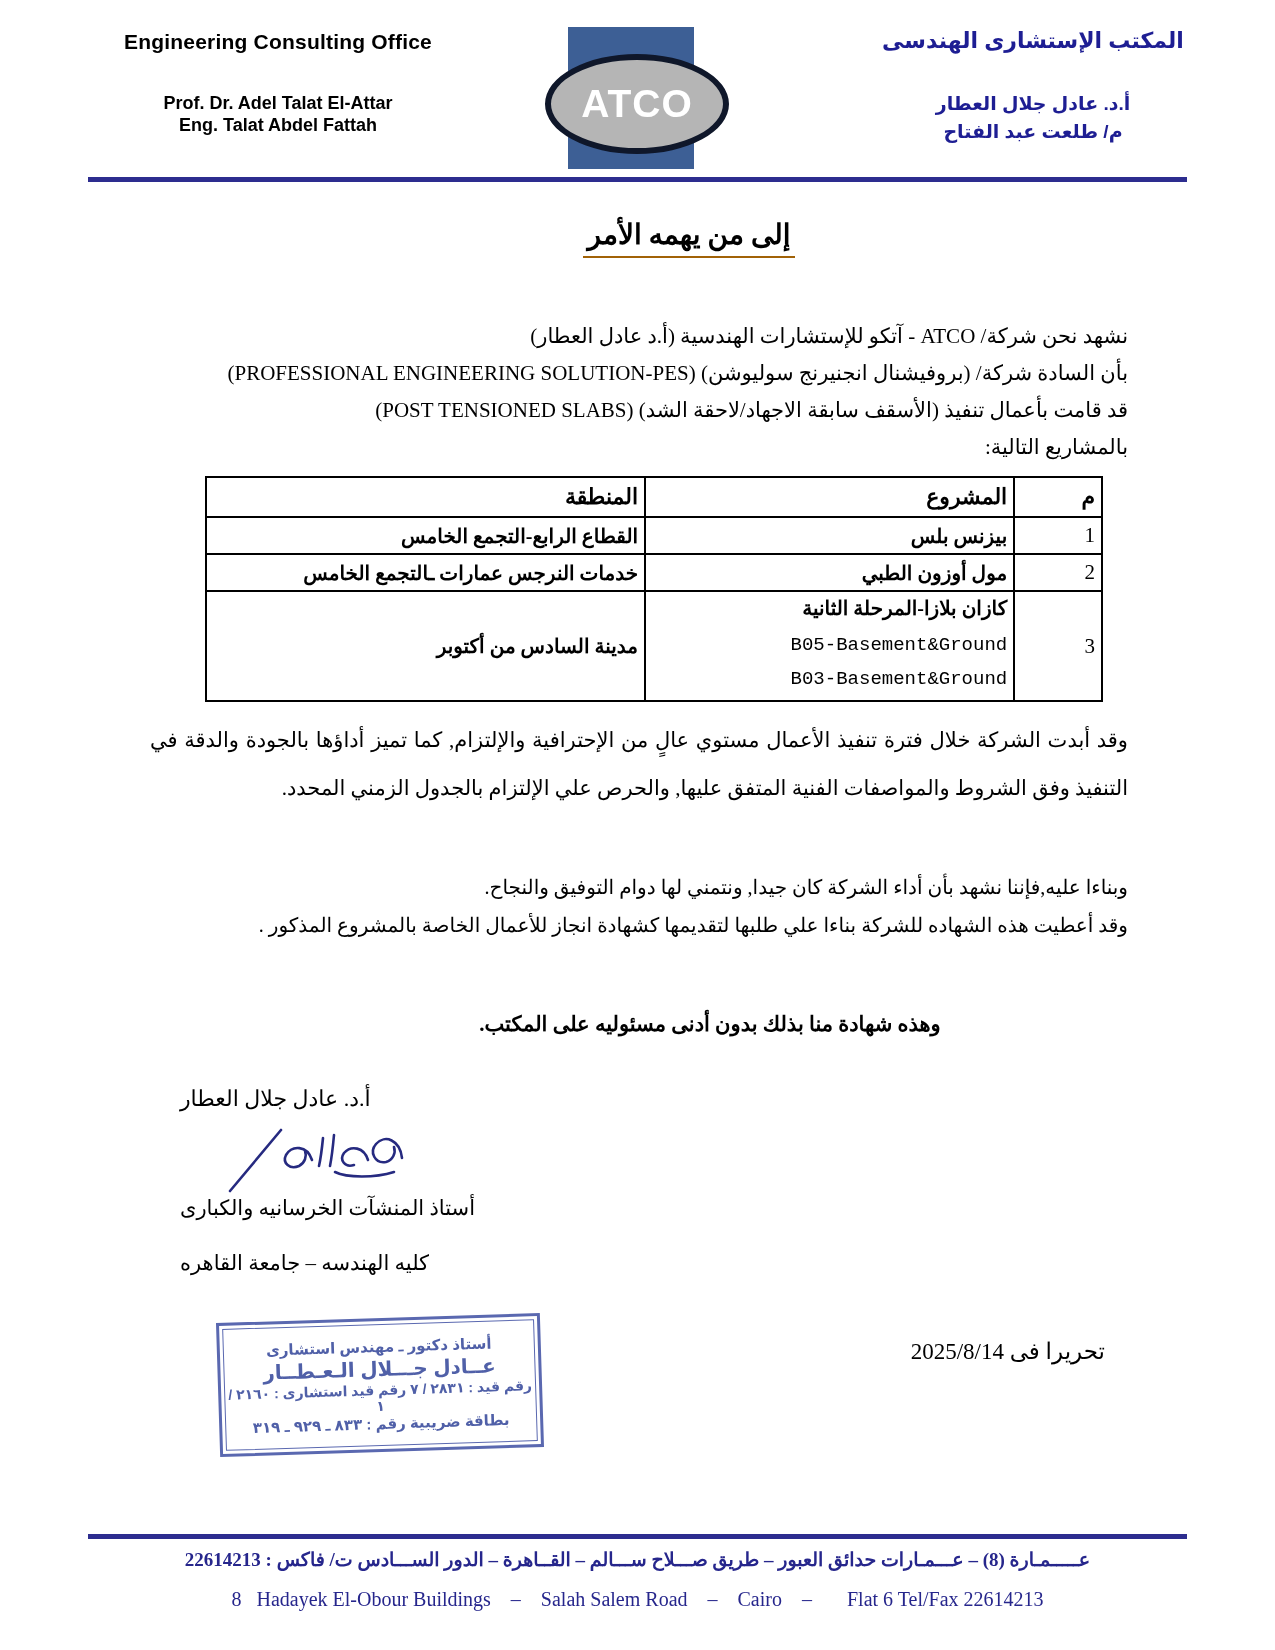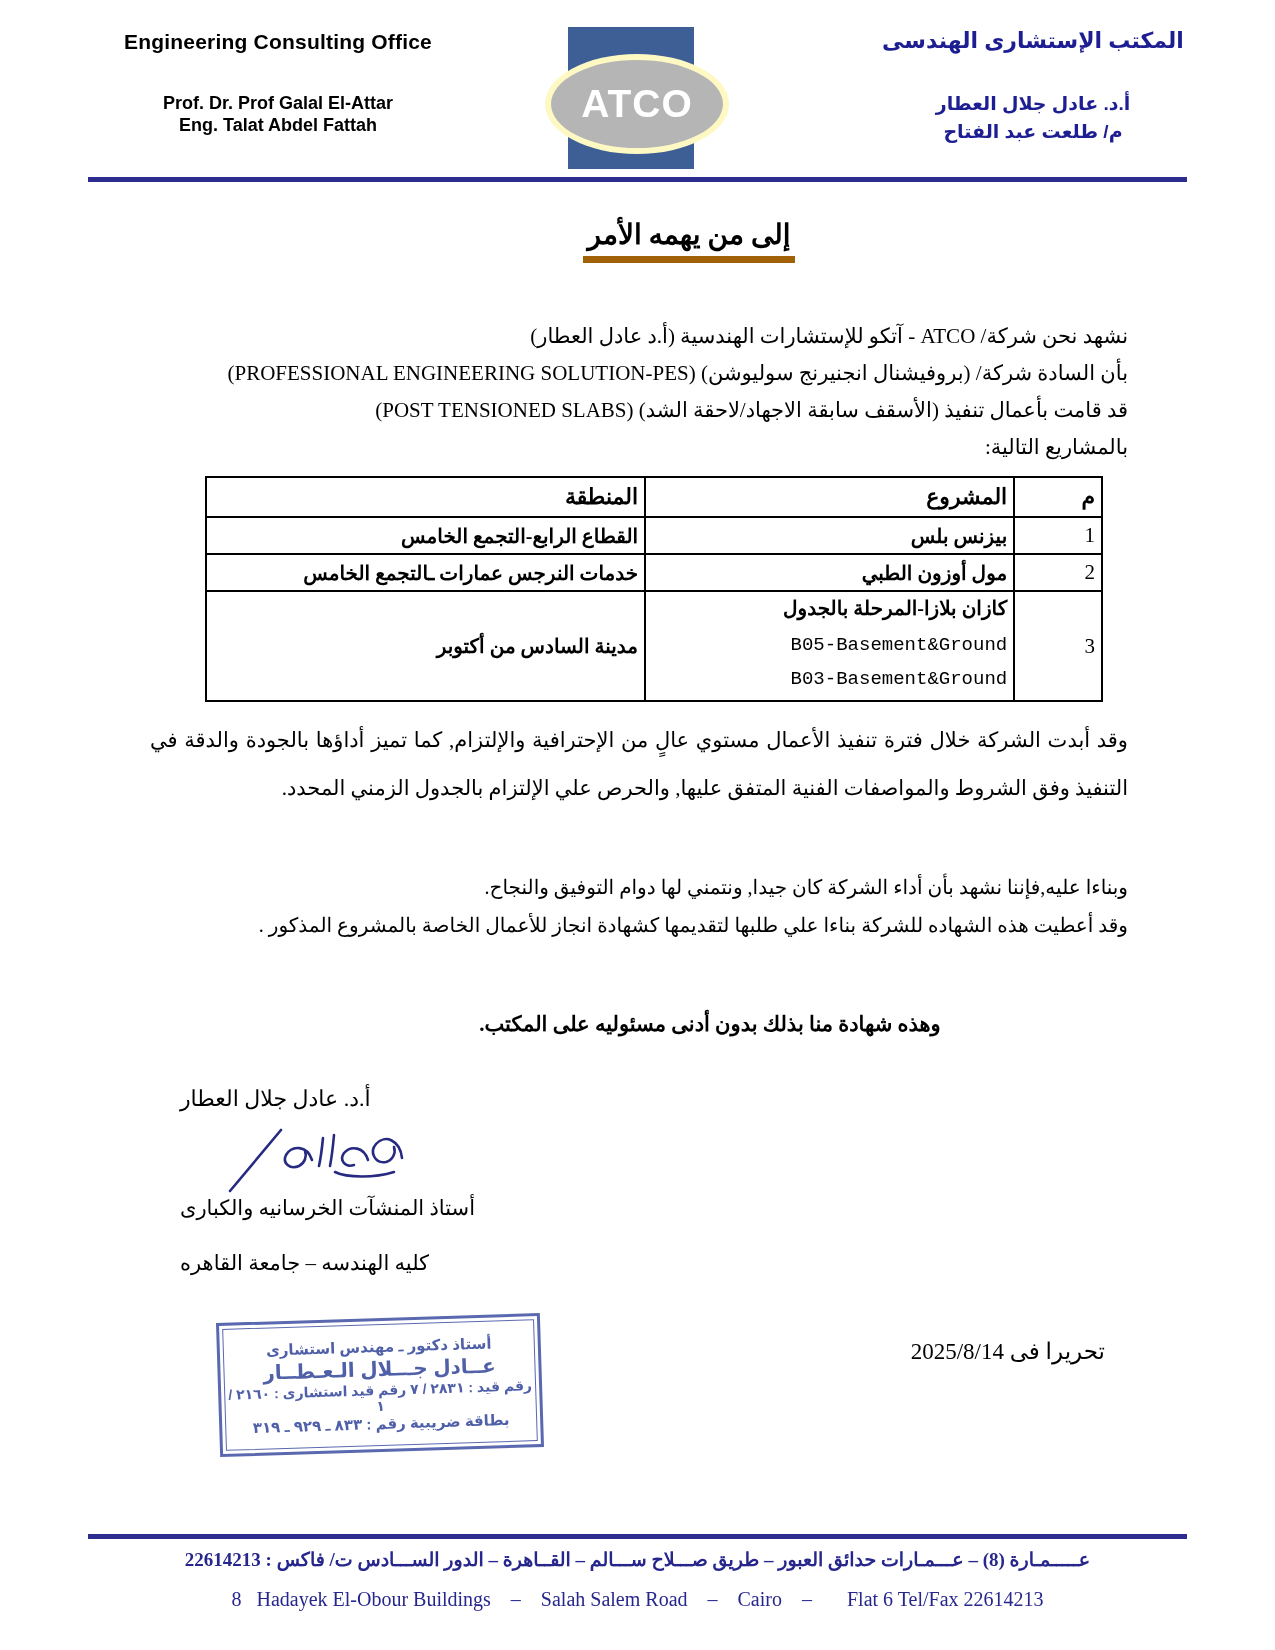--- a/index.html
+++ b/index.html
@@ -25,37 +25,37 @@
     font-family:"Liberation Sans","DejaVu Sans",sans-serif;font-weight:bold;margin-left:22px;
   }
   .hdr-right .office{font-size:22px;}
   .hdr-right .names{margin-top:36px;font-size:19px;line-height:28px;}
   .logo{
     position:absolute;left:568px;top:27px;width:126px;height:142px;
     background:#3d5f95;
   }
   .logo .ellipse{
     position:absolute;left:-23px;top:27px;width:172px;height:88px;
-    background:#b5b5b5;border:6px solid #fef9c3;border-radius:50%;
+    background:#b5b5b5;border:6px solid #0f172a;border-radius:50%;
     display:flex;align-items:center;justify-content:center;
   }
   .logo .ellipse span{
     color:#ffffff;font-family:"Liberation Sans","DejaVu Sans",sans-serif;
     font-weight:bold;font-size:39px;letter-spacing:1px;
   }
   .rule{
     position:absolute;left:88px;right:88px;height:5px;background:#2d2d8f;
   }
   .rule.top{top:177px;}
   .rule.bottom{top:1534px;}
   
   .title-wrap{position:absolute;left:150px;right:147px;top:218px;text-align:center;}
   .title-wrap .t{
     display:inline-block;font-weight:bold;font-size:28px;
-    border-bottom:7px solid #a16207;padding:0 4px 5px 4px;direction:rtl;
+    border-bottom:2px solid #a16207;padding:0 4px 5px 4px;direction:rtl;
     transform:translateX(50px);
   }
   
   .p1{
     position:absolute;right:147px;left:150px;top:318px;
     direction:rtl;text-align:right;font-size:21px;line-height:37px;
   }
   .p1 .en{direction:ltr;unicode-bidi:isolate;display:inline-block;}
   .projects-table{
     position:absolute;left:205px;top:476px;width:898px;
@@ -128,21 +128,21 @@
   }
 </style>
 </head>
 <body>
 
 <div class="page">
 
   <div class="hdr-left">
     <div class="office">Engineering Consulting Office</div>
     <div class="names">
-      <div>Prof. Dr. Prof Galal El-Attar</div>
+      <div>Prof. Dr. Adel Talat El-Attar</div>
       <div>Eng. Talat Abdel Fattah</div>
     </div>
   </div>
 
   <div class="logo">
     <div class="ellipse">
       <span>ATCO</span>
     </div>
   </div>
 
@@ -191,21 +191,21 @@
       <td class="cell-ar">القطاع الرابع-التجمع الخامس</td>
     </tr>
     <tr class="r2">
       <td class="cell-no">2</td>
       <td class="cell-ar">مول أوزون الطبي</td>
       <td class="cell-ar">خدمات النرجس عمارات ـالتجمع الخامس</td>
     </tr>
     <tr class="r3">
       <td class="cell-no">3</td>
       <td>
-        <div class="proj3-l1">كازان بلازا-المرحلة بالجدول</div>
+        <div class="proj3-l1">كازان بلازا-المرحلة الثانية</div>
         <div class="proj3-en">B05-Basement&amp;Ground</div>
         <div class="proj3-en">B03-Basement&amp;Ground</div>
       </td>
       <td class="cell-ar">مدينة السادس من أكتوبر</td>
     </tr>
   </tbody>
     </table>
 
   <div class="p2">وقد أبدت الشركة خلال فترة تنفيذ الأعمال مستوي عالٍ من الإحترافية والإلتزام, كما تميز أداؤها بالجودة والدقة في التنفيذ وفق الشروط والمواصفات الفنية المتفق عليها, والحرص علي الإلتزام بالجدول الزمني المحدد.</div>
 

